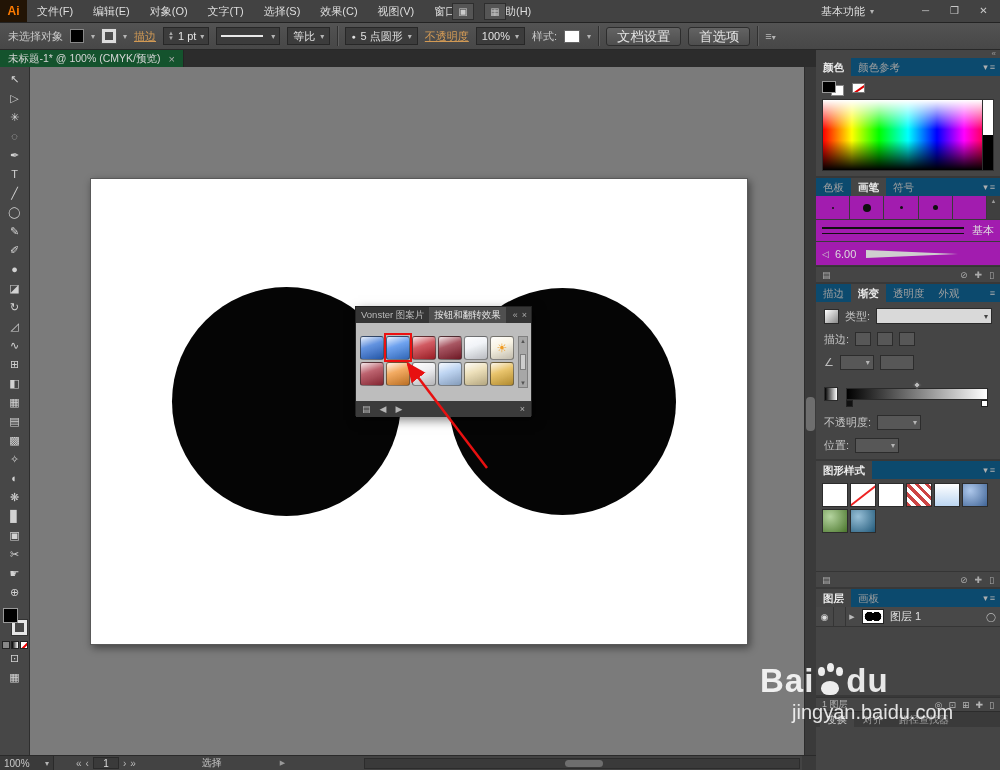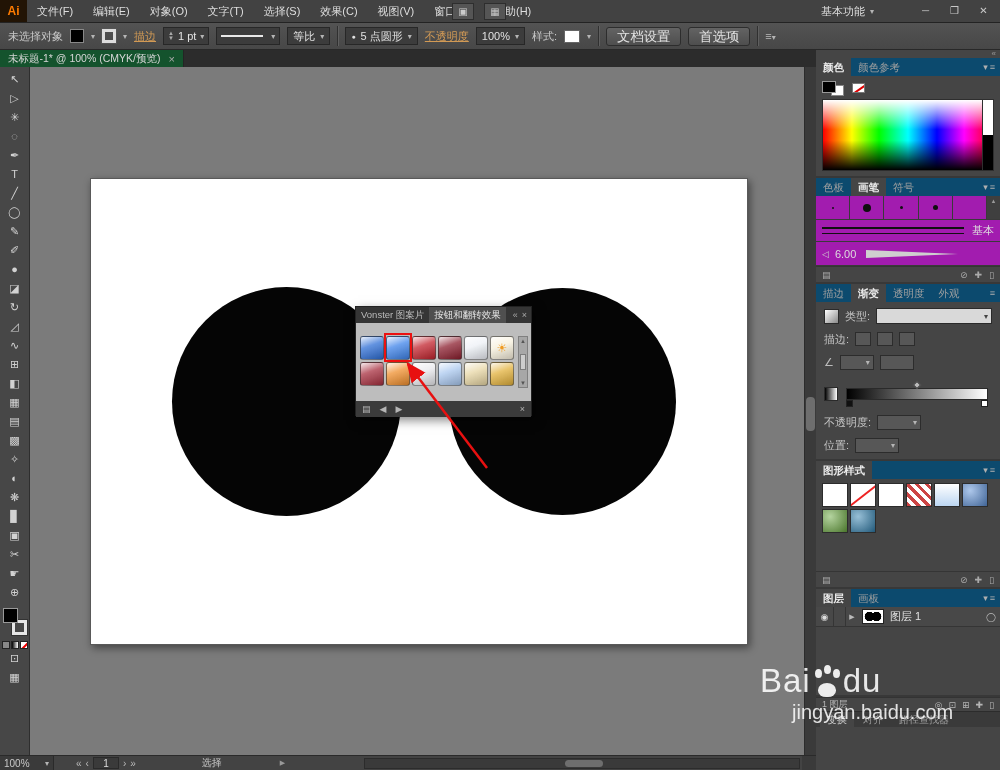--- a/index.html
+++ b/index.html
@@ -159,21 +159,21 @@
 .nav{display:flex;align-items:center;gap:4px;margin-left:22px;color:#b9b9b9}
 .nav-num{width:26px;height:12px;background:#3a3a3a;border:1px solid #2a2a2a;text-align:center;line-height:12px;color:#ddd}
 .cur-tool{margin-left:66px}
 .hsplit{margin-left:58px;font-size:7px;color:#999}
 .hscroll{position:absolute;left:364px;right:16px;top:2px;height:11px;background:#3a3a3a;border:1px solid #2c2c2c}
 .hthumb{position:absolute;left:200px;width:38px;top:1px;bottom:1px;background:#6e6e6e;border-radius:4px}
 .corner{position:absolute;right:0;top:0;width:14px;height:15px;background:#3a3a3a}
 
 
 .watermark{position:absolute;left:760px;top:662px;z-index:60;color:rgba(255,255,255,.88)}
-.wm1{display:flex;align-items:center;font-weight:normal}
+.wm1{display:flex;align-items:flex-start;font-weight:bold}
 .wm-bai,.wm-du{font-size:33px;letter-spacing:1px}
 .wm-jy{font-size:40px;margin-left:5px}
 .wm2{font-size:20px;margin-top:1px;margin-left:32px;color:rgba(255,255,255,.85)}
 .paw{position:relative;width:30px;height:34px;display:inline-block;margin:0 1px}
 .paw::before{content:"";position:absolute;left:6px;bottom:1px;width:18px;height:14px;border-radius:50% 50% 45% 45%;background:rgba(255,255,255,.9)}
 .paw::after{content:"";position:absolute;left:3px;top:5px;width:7px;height:9px;border-radius:50%;background:rgba(255,255,255,.9);box-shadow:9px -4px 0 rgba(255,255,255,.9),18px 0 0 rgba(255,255,255,.9)}
 </style>
 </head>
 <body>
 

